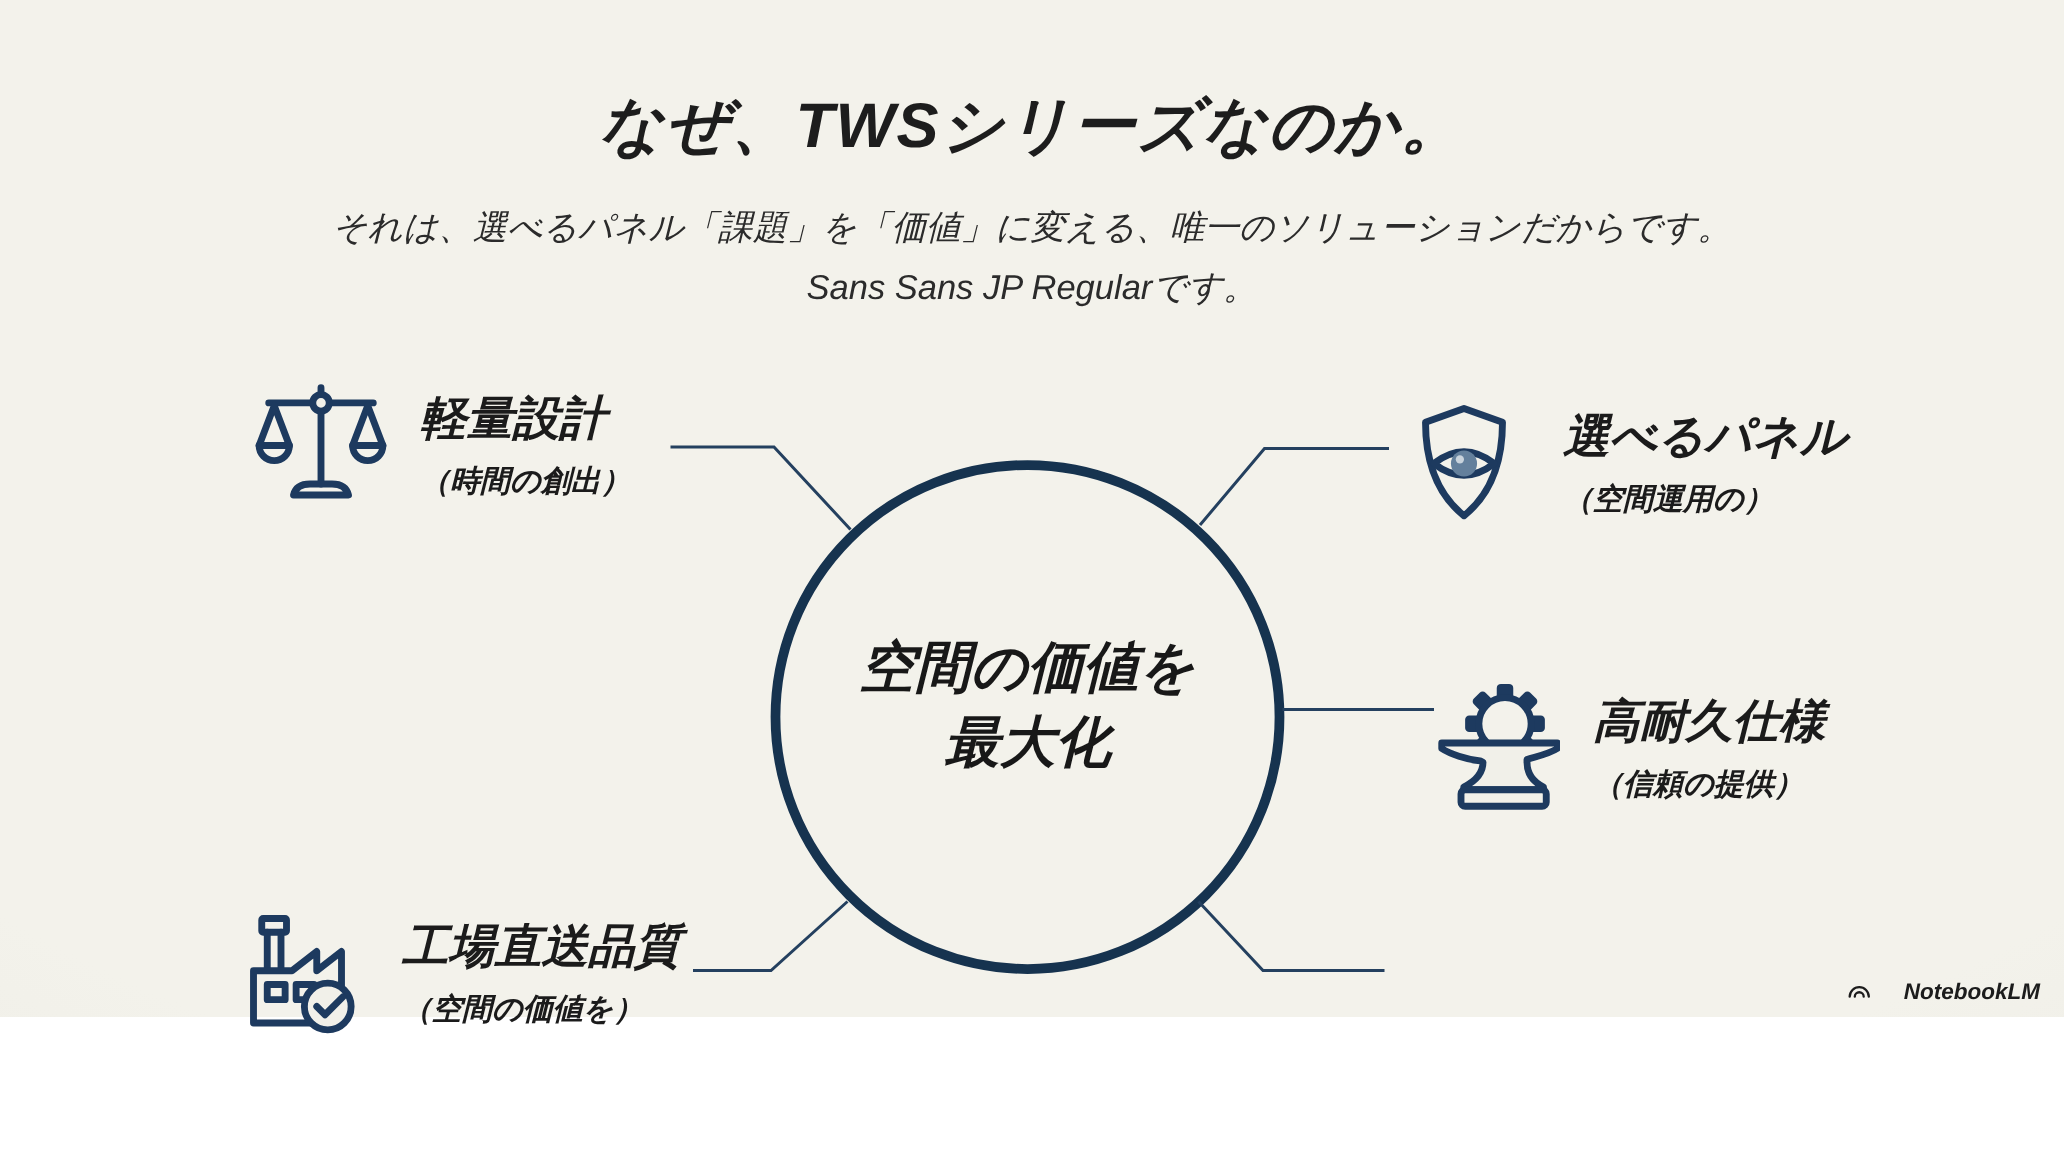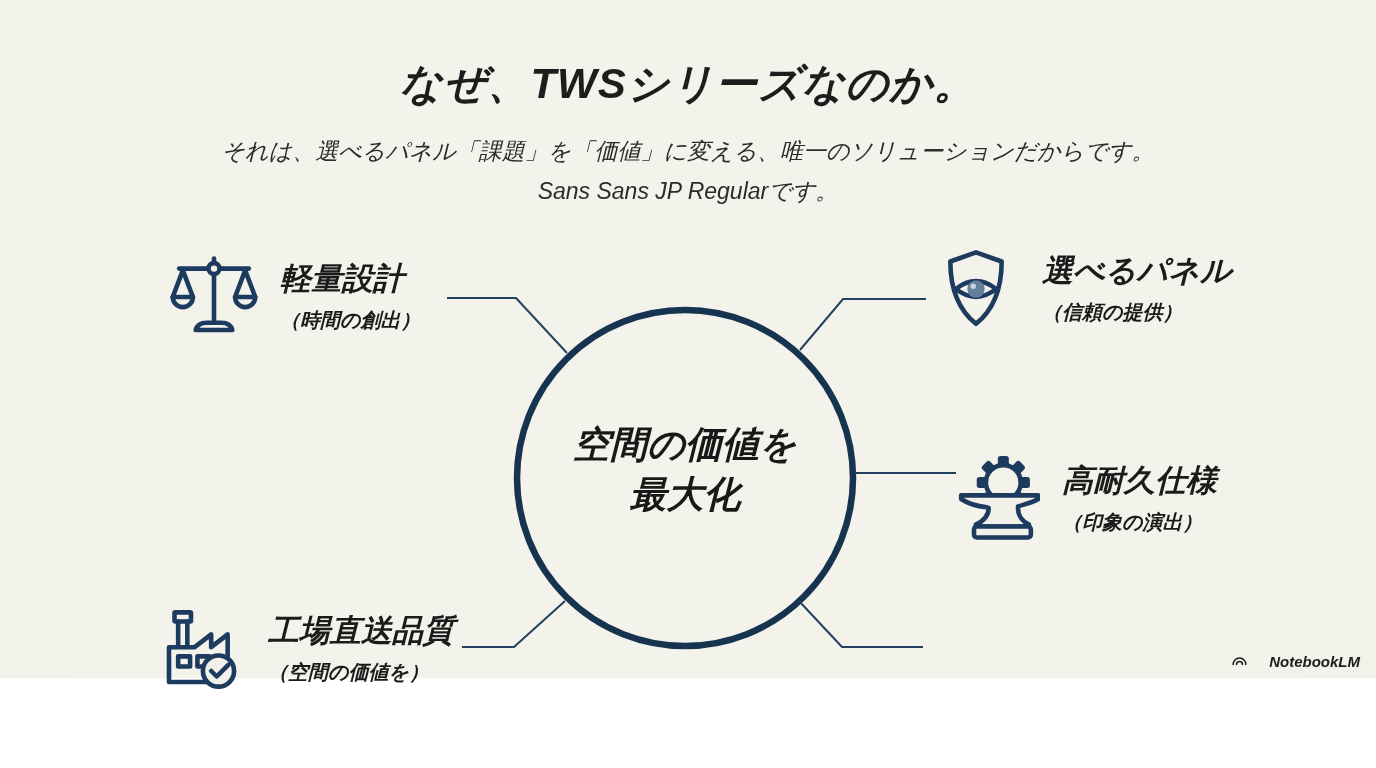--- a/index.html
+++ b/index.html
@@ -31,21 +31,21 @@
     line-height:50px;
   }
 
   .feature { position:absolute; display:flex; align-items:flex-start; gap:22px; }
   .ficon { width:88px; height:90px; flex:none; }
   .ftext { display:flex; flex-direction:column; padding-top:10px; }
   .ftitle { font-size:31px; font-weight:700; color:#1b1b1b; line-height:1.1; }
   .fsub   { font-size:20px; font-weight:700; color:#1b1b1b; margin-top:11px; }
 
   .pos-tl { left:170px; top:252px; }
-  .pos-tr { left:932px; top:244px; }
+  .pos-tr { left:932px; top:264px; }
   .pos-rm { left:952px; top:454px; }
   .pos-bl { left:158px; top:604px; }
   .pos-br { left:926px; top:604px; }
 
   .watermark {
     position:absolute; right:16px; bottom:8px;
     display:flex; align-items:center; gap:21px;
     font-size:15px; font-weight:600; color:#1c1c1c;
   }
 
@@ -103,21 +103,21 @@
     <svg class="ficon" viewBox="0 0 96 96">
       <g class="ink">
         <path d="M48,8 L76,18 C76,47 68,70 48,86 C28,70 20,47 20,18 Z"></path>
         <path d="M26,48 Q48,31 70,48 Q48,65 26,48 Z"></path>
       </g>
       <circle cx="48" cy="48" r="9.5" fill="#64809c"></circle>
       <circle cx="45" cy="45" r="3" fill="#c9d3dc"></circle>
     </svg>
     <div class="ftext">
       <div class="ftitle">選べるパネル</div>
-      <div class="fsub">（信頼の提供）</div>
+      <div class="fsub">（空間運用の）</div>
     </div>
   </div>
 
   <div class="feature pos-rm">
     <svg class="ficon" viewBox="0 0 96 96">
       <g class="ink-fill">
         <rect x="50" y="1" width="12" height="12" rx="3" transform="rotate(0 56 30)"></rect>
         <rect x="50" y="1" width="12" height="12" rx="3" transform="rotate(45 56 30)"></rect>
         <rect x="50" y="1" width="12" height="12" rx="3" transform="rotate(90 56 30)"></rect>
         <rect x="50" y="1" width="12" height="12" rx="3" transform="rotate(135 56 30)"></rect>
@@ -125,21 +125,21 @@
         <rect x="50" y="1" width="12" height="12" rx="3" transform="rotate(225 56 30)"></rect>
         <rect x="50" y="1" width="12" height="12" rx="3" transform="rotate(270 56 30)"></rect>
         <rect x="50" y="1" width="12" height="12" rx="3" transform="rotate(315 56 30)"></rect>
       </g>
       <circle cx="56" cy="30" r="19" class="ink"></circle>
       <path class="ink bgfill" style="fill:#f1f0e9" d="M10,44 L94,44 L94,48 C88,52 78,54 72,56 L72,58 C72,66 76,72 84,76 L84,78 L26,78 L26,76 C34,72 40,66 40,58 L38,57 C28,56 16,52 10,48 Z"></path>
       <rect x="24" y="78" width="62" height="12" rx="3" class="ink bgfill" style="fill:#f1f0e9"></rect>
     </svg>
     <div class="ftext">
       <div class="ftitle">高耐久仕様</div>
-      <div class="fsub">（印象の演出）</div>
+      <div class="fsub">（信頼の提供）</div>
     </div>
   </div>
 
   <div class="feature pos-bl">
     <svg class="ficon" viewBox="0 0 96 96">
       <g class="ink">
         <rect x="18" y="8" width="18" height="10" rx="1"></rect>
         <line x1="22" y1="18" x2="22" y2="45"></line>
         <line x1="32" y1="18" x2="32" y2="45"></line>
         <path d="M12,84 V46 H40 L58,32 V46 L76,32 V84 Z"></path>

